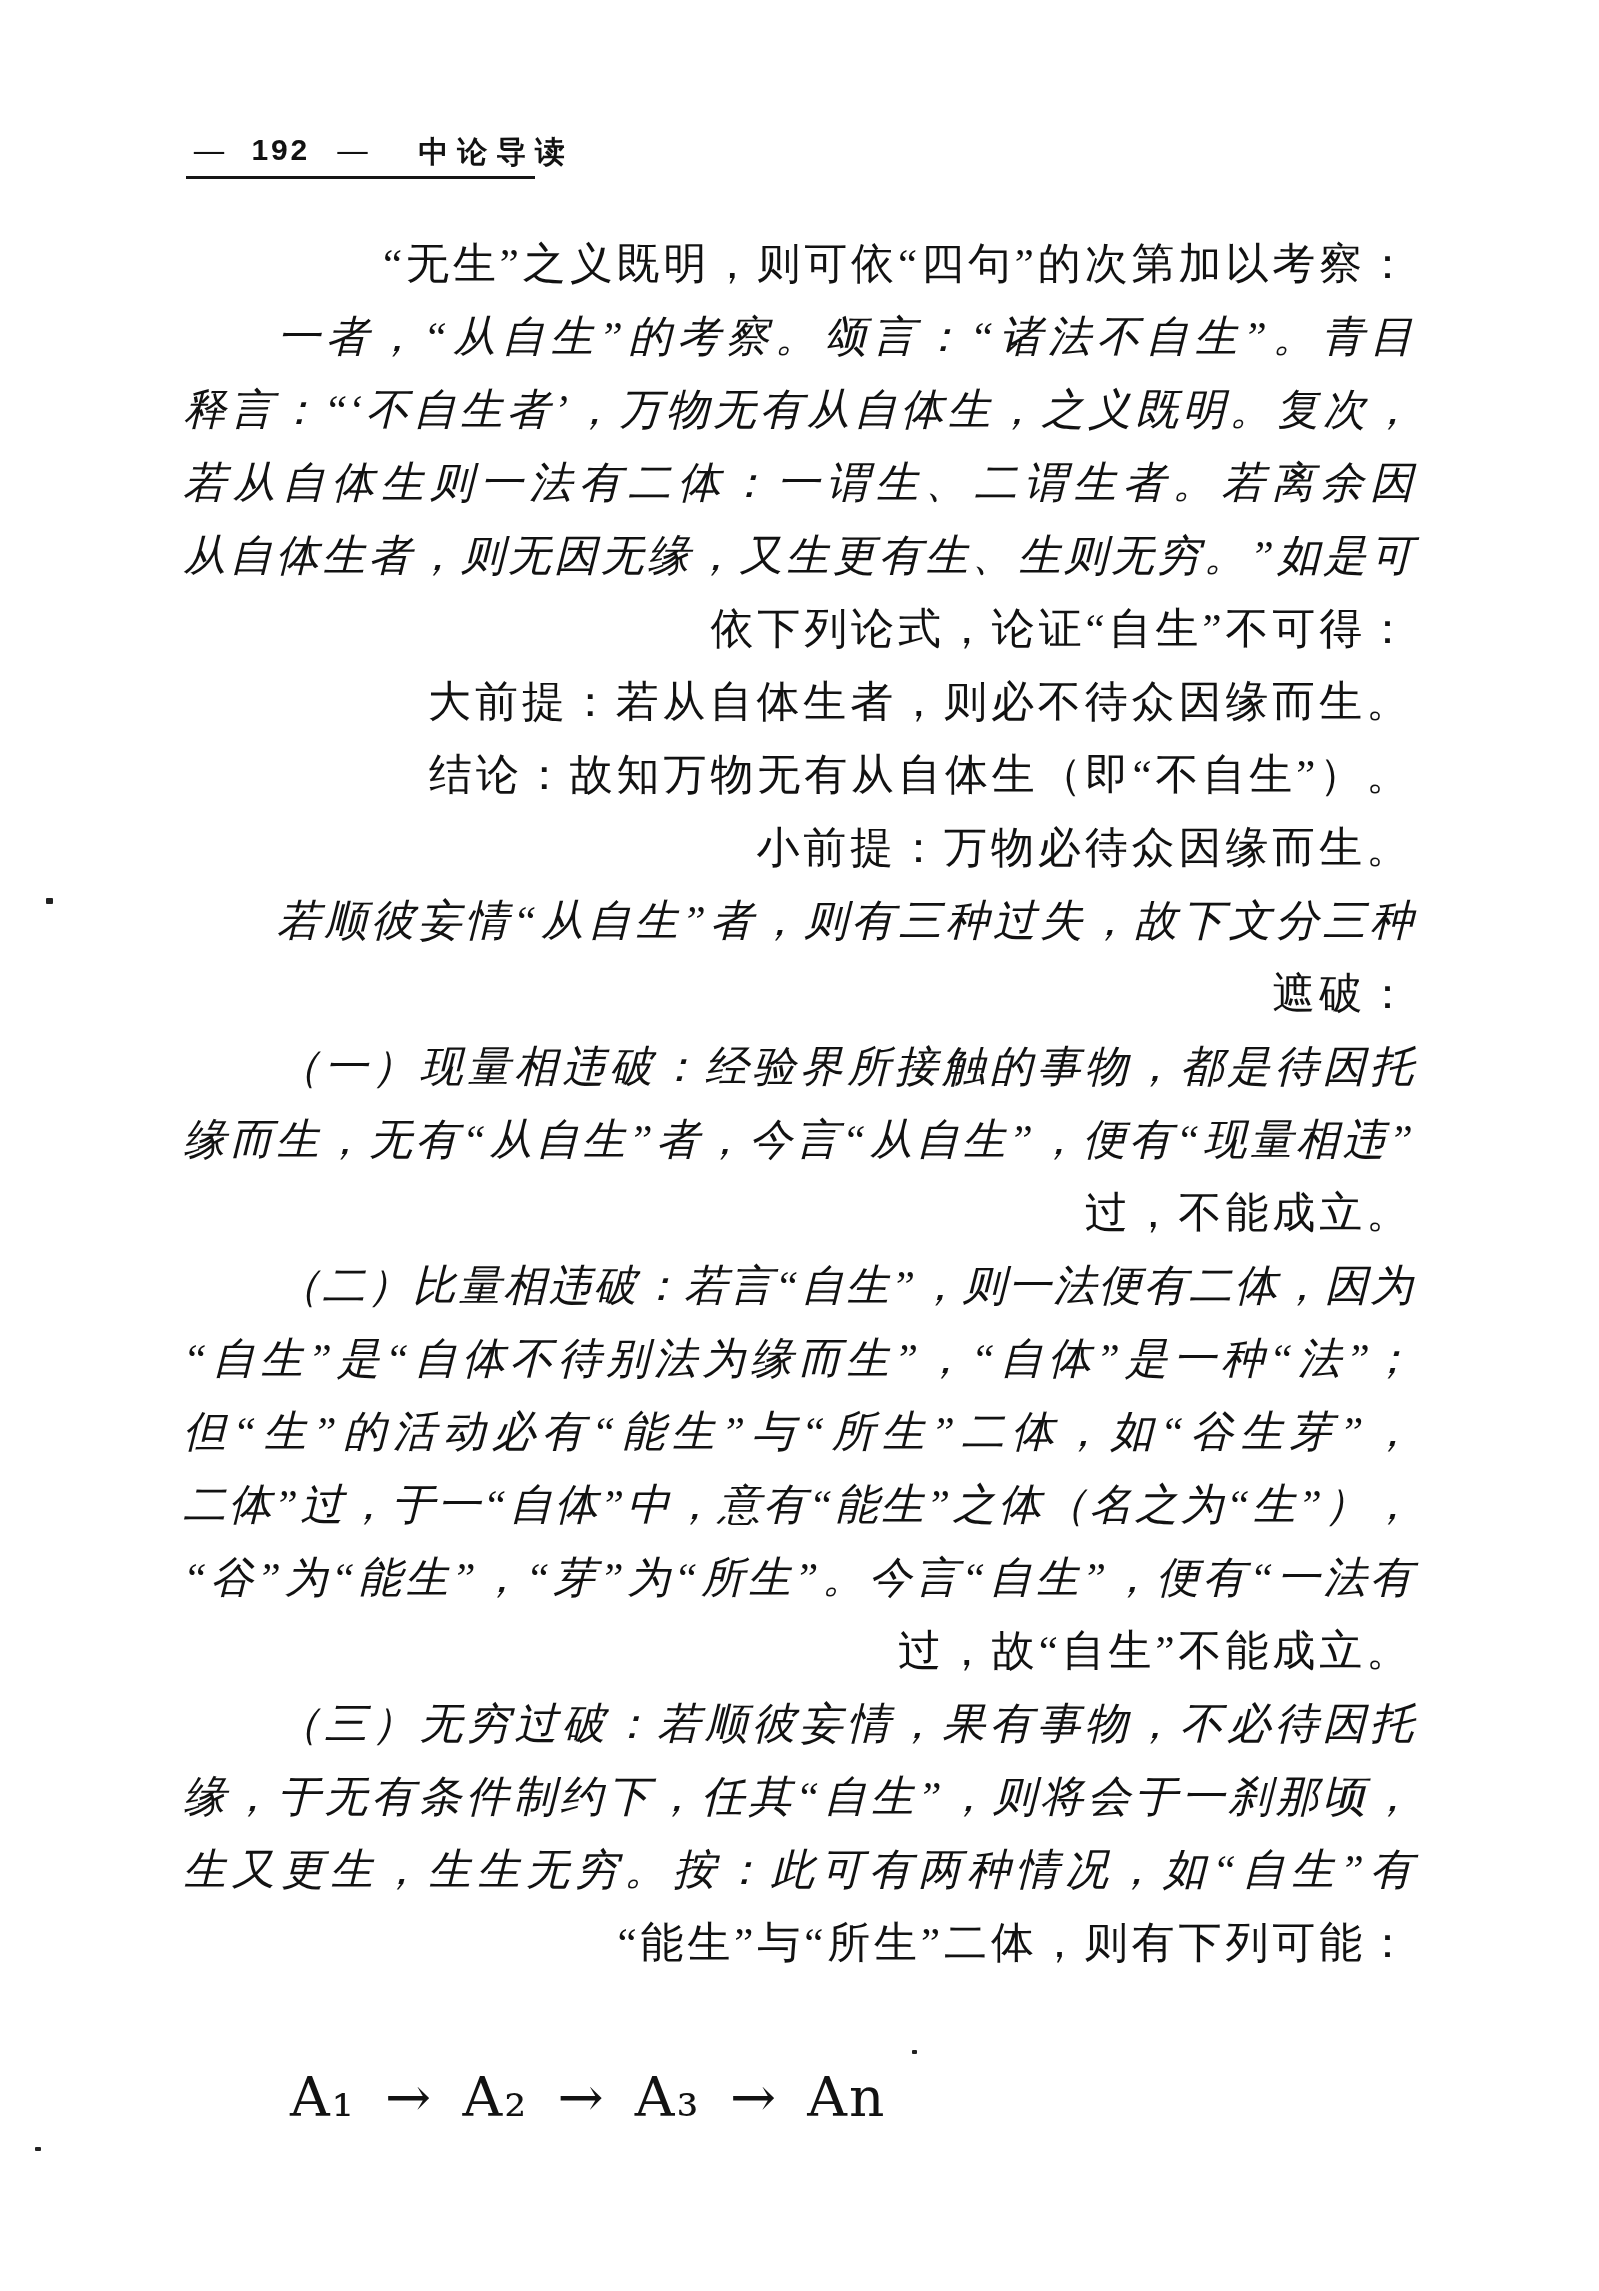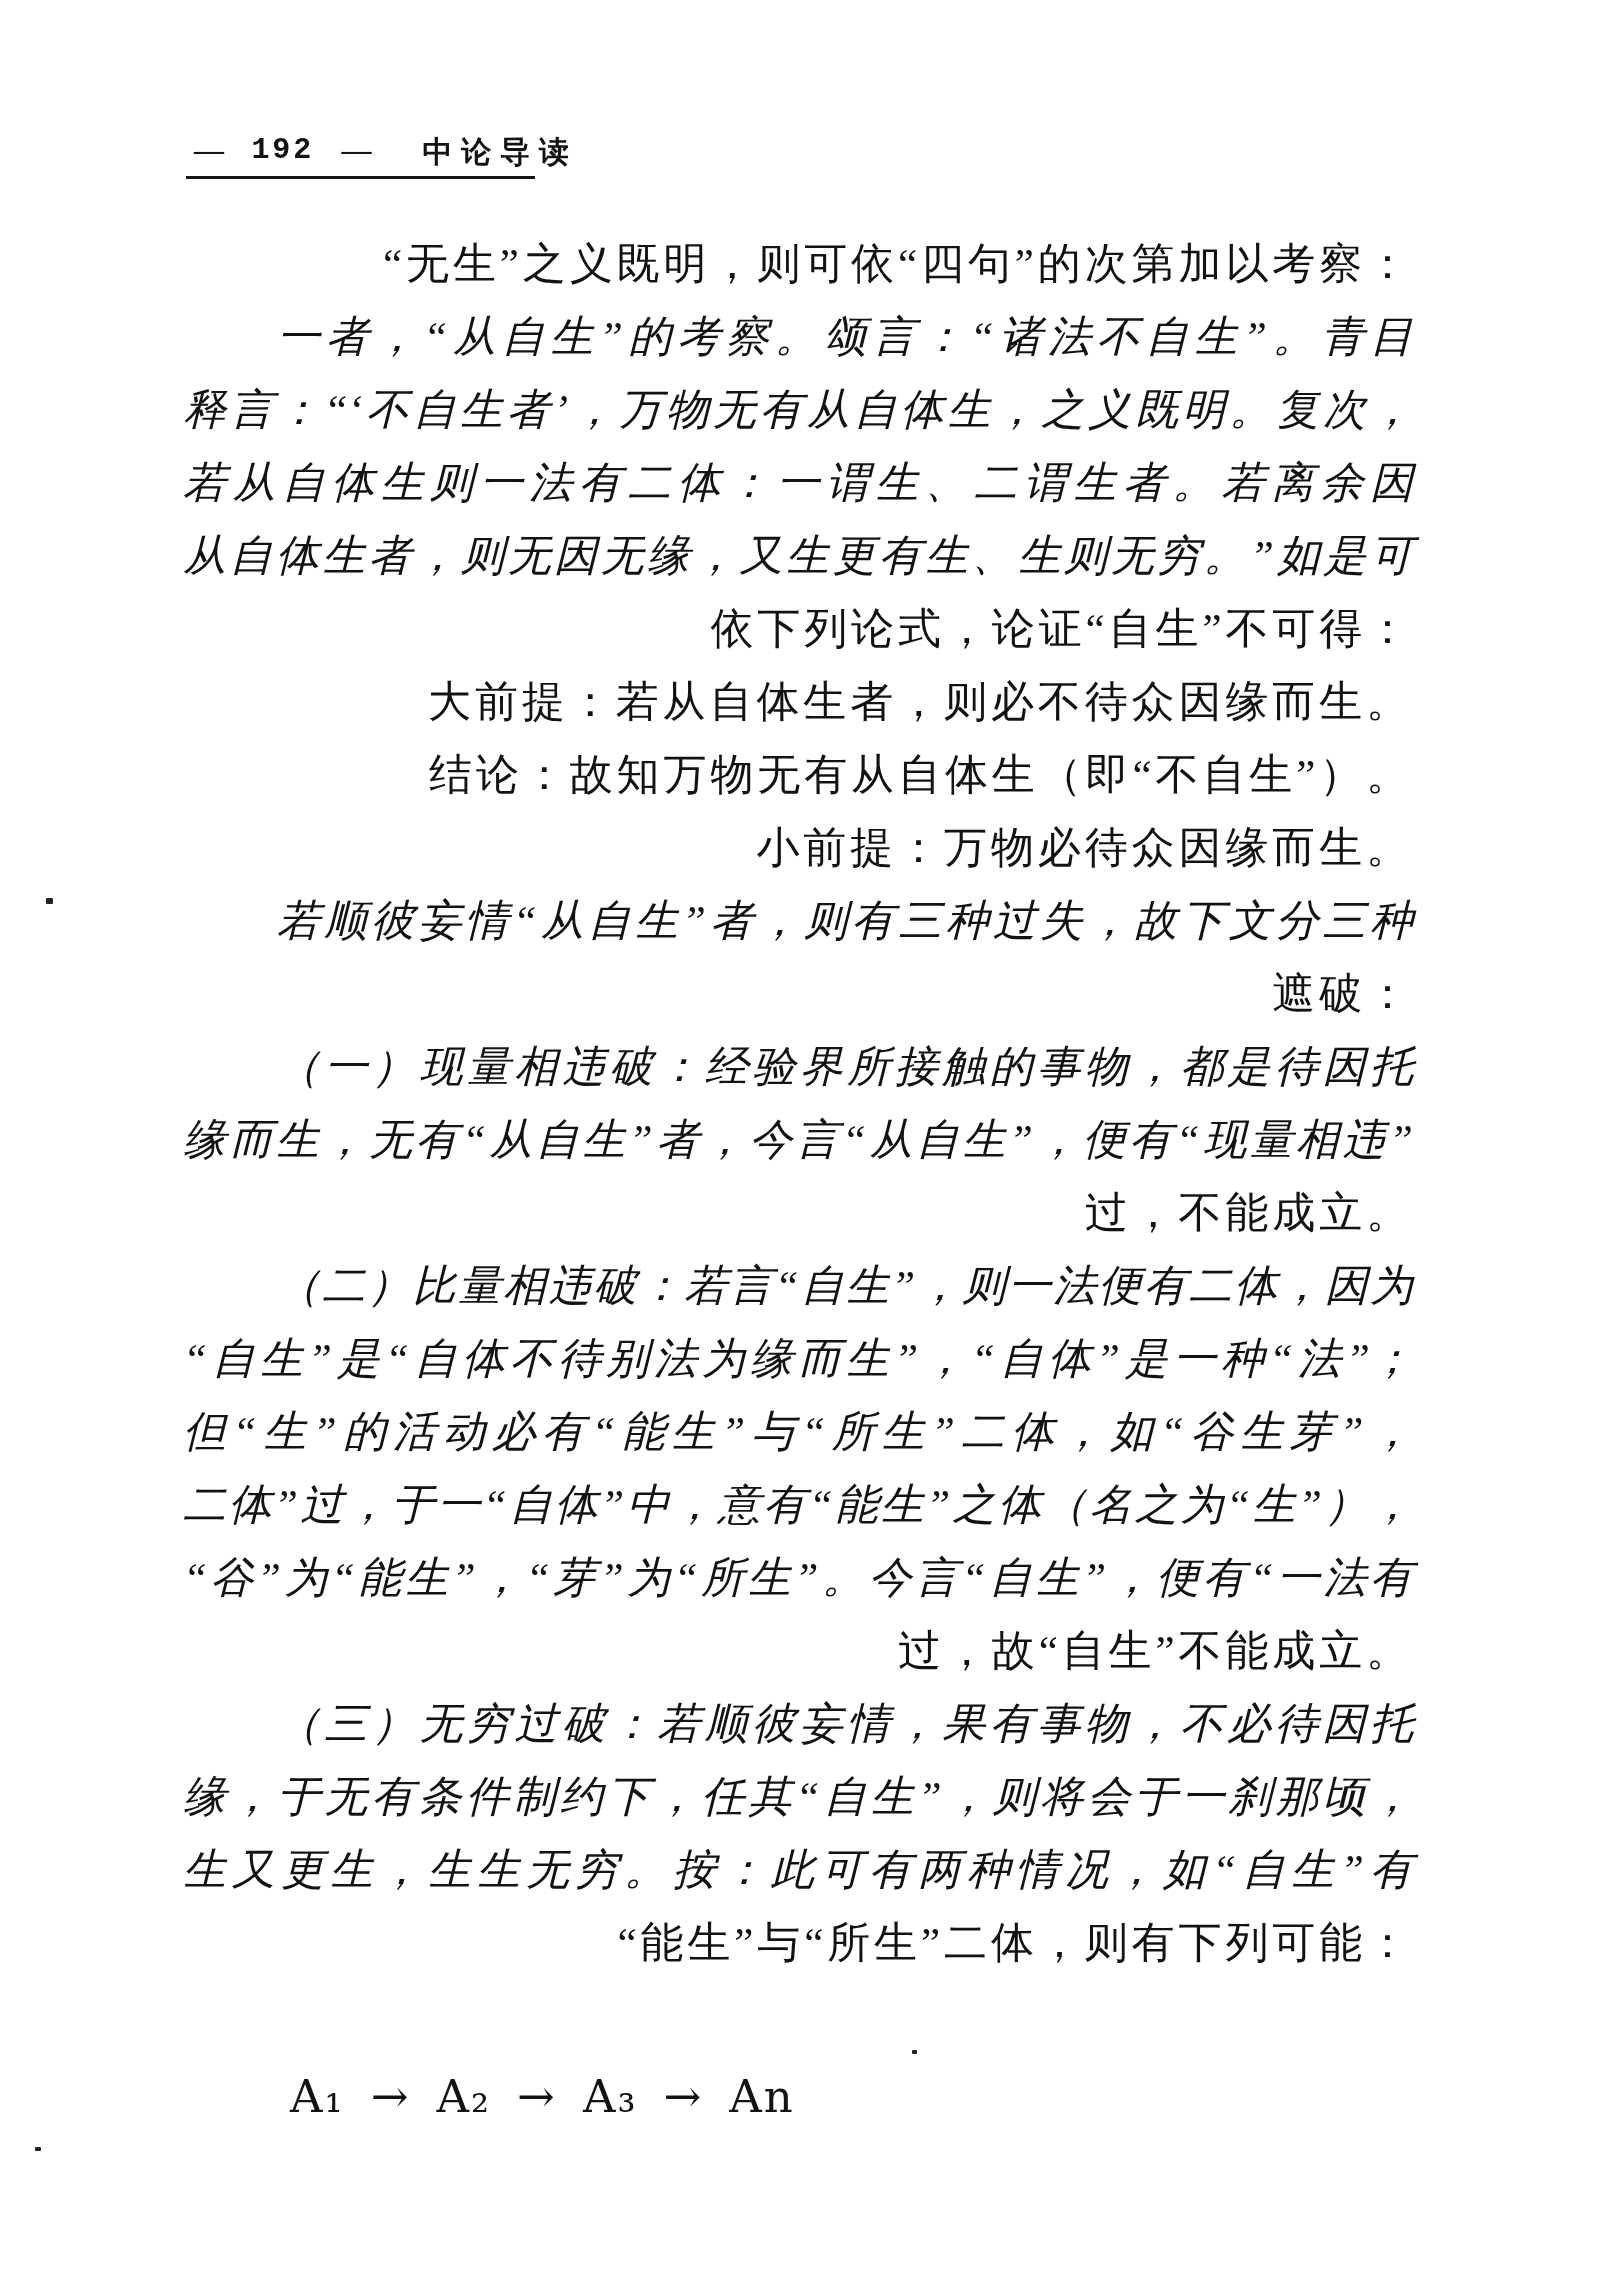--- a/index.html
+++ b/index.html
@@ -25,21 +25,21 @@
     display: flex;
     align-items: center;
     font-size: 30px;
     font-weight: bold;
     white-space: nowrap;
   }
   .header .dash { letter-spacing: 0; }
   .header .page-number {
     margin: 0 27.4px;
     letter-spacing: 2.9px;
-    font-family: Liberation Mono, monospace;
+    font-family: Liberation Sans, sans-serif;
   }
   .header .book-title {
     margin-left: 51px;
     letter-spacing: 8.8px;
     margin-top: 6px;
   }
   .header-rule {
     position: absolute;
     left: 186px;
     top: 176px;
@@ -72,21 +72,21 @@
   .text-line.indent {
     text-indent: 94px;
   }
   
   .formula-line {
     position: absolute;
     left: 290px;
     top: 2060px;
     height: 74px;
     line-height: 74px;
-    font-size: 45px;
+    font-size: 55px;
     letter-spacing: 2px;
     word-spacing: 9.8px;
     font-family: "DejaVu Serif", "Liberation Serif", serif;
   }
   
   .speck {
     position: absolute;
     background: #222;
     border-radius: 1px;
   }

